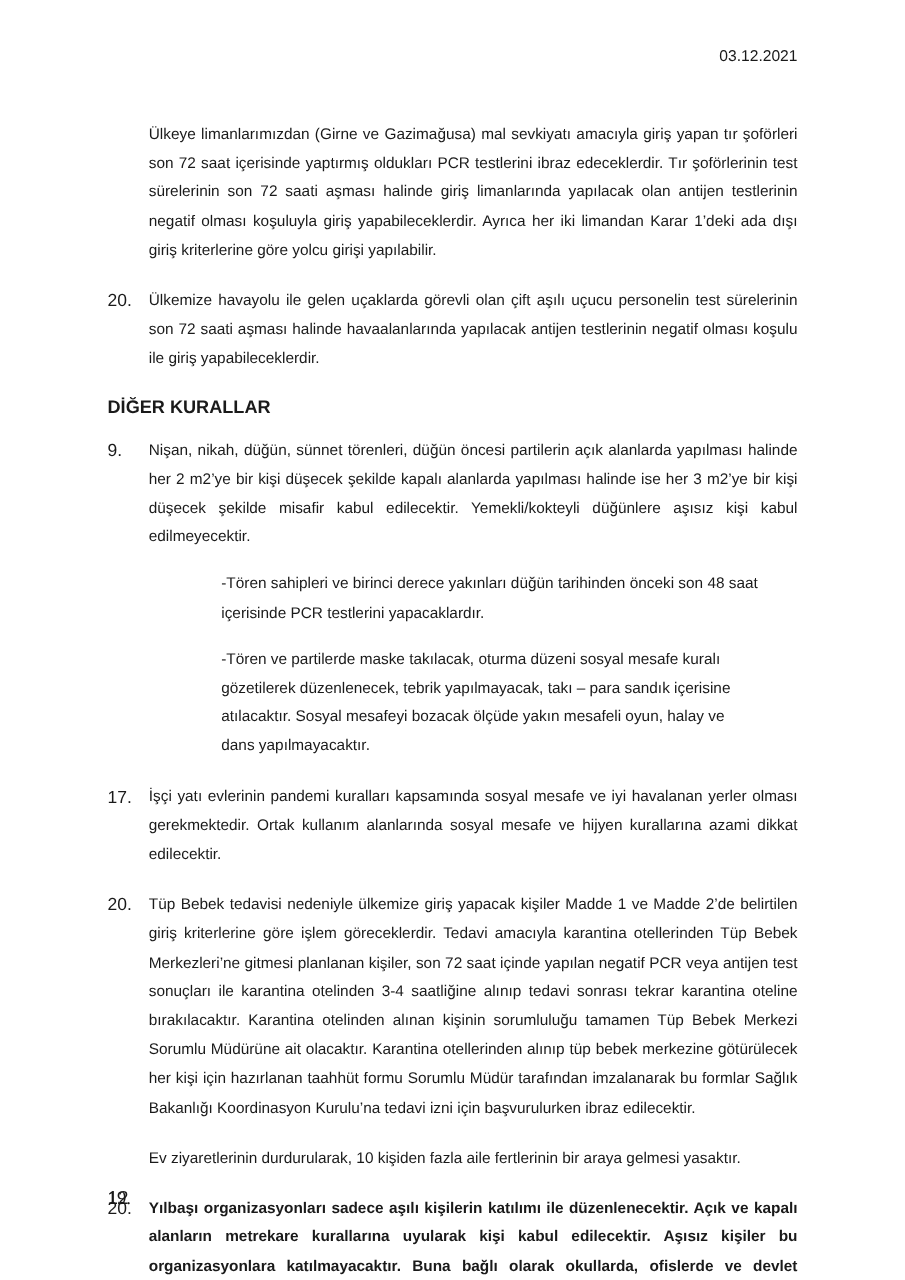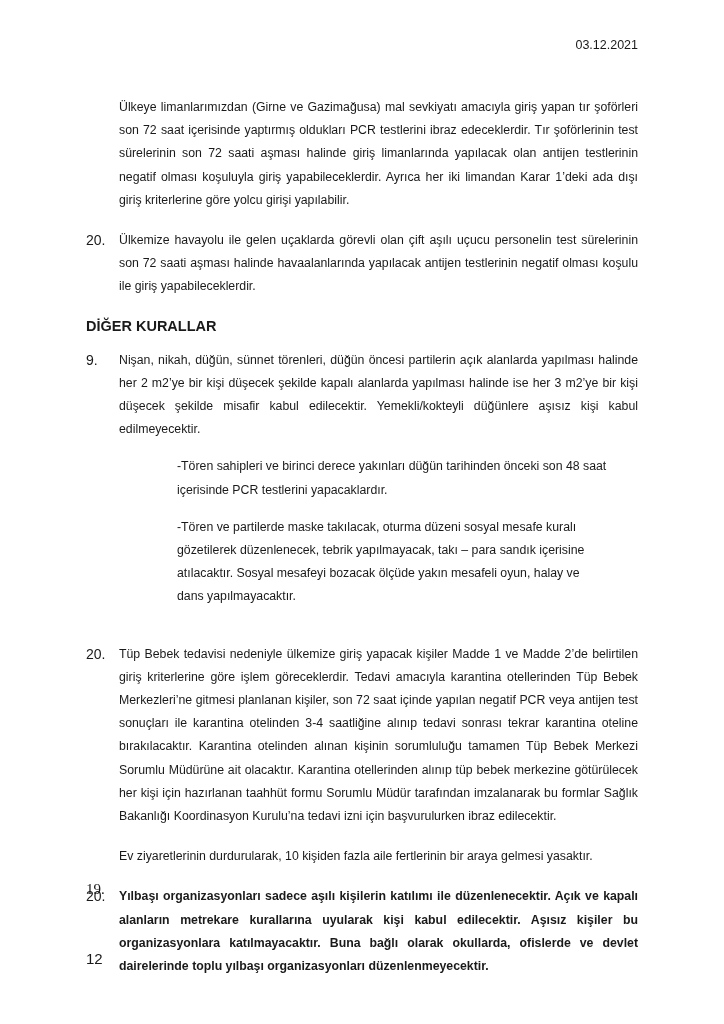--- a/index.html
+++ b/index.html
@@ -40,20 +40,24 @@
     <span class="num">9.</span>
     <span>Nişan, nikah, düğün, sünnet törenleri, düğün öncesi partilerin açık alanlarda yapılması halinde her 2 m2’ye bir kişi düşecek şekilde kapalı alanlarda yapılması halinde ise her 3 m2’ye bir kişi düşecek şekilde misafir kabul edilecektir.  Yemekli/kokteyli düğünlere aşısız kişi kabul edilmeyecektir.</span>
   </div>
   <div class="gap-s"></div>
   <p class="para sub">-Tören sahipleri ve birinci derece yakınları düğün tarihinden önceki son 48 saat içerisinde PCR testlerini yapacaklardır.</p>
   <div class="gap-s"></div>
   <p class="para sub">-Tören ve partilerde maske takılacak, oturma düzeni sosyal mesafe kuralı gözetilerek düzenlenecek, tebrik yapılmayacak, takı – para sandık içerisine atılacaktır. Sosyal mesafeyi bozacak ölçüde yakın mesafeli oyun, halay ve dans yapılmayacaktır.</p>
 
   <div class="gap-m"></div>
 
+  <div class="item">
+    <span class="num">17.</span>
+    <span>İşçi yatı evlerinin pandemi kuralları kapsamında sosyal mesafe ve iyi havalanan yerler olması gerekmektedir. Ortak kullanım alanlarında sosyal mesafe ve hijyen kurallarına azami dikkat edilecektir.</span>
+  </div>
 
   <div class="gap-m"></div>
 
   <div class="item">
     <span class="num">20.</span>
     <span>Tüp Bebek tedavisi nedeniyle ülkemize giriş yapacak kişiler Madde 1 ve Madde 2’de belirtilen giriş kriterlerine göre işlem göreceklerdir. Tedavi amacıyla karantina otellerinden Tüp Bebek Merkezleri’ne gitmesi planlanan kişiler, son 72 saat içinde yapılan negatif PCR veya antijen test sonuçları ile karantina otelinden 3-4 saatliğine alınıp tedavi sonrası tekrar karantina oteline bırakılacaktır. Karantina otelinden alınan kişinin sorumluluğu tamamen Tüp Bebek Merkezi Sorumlu Müdürüne ait olacaktır. Karantina otellerinden alınıp tüp bebek merkezine götürülecek her kişi için hazırlanan taahhüt formu Sorumlu Müdür tarafından imzalanarak bu formlar Sağlık Bakanlığı Koordinasyon Kurulu’na tedavi izni için başvurulurken ibraz edilecektir.</span>
   </div>
 
   <div class="gap-m"></div>
 

